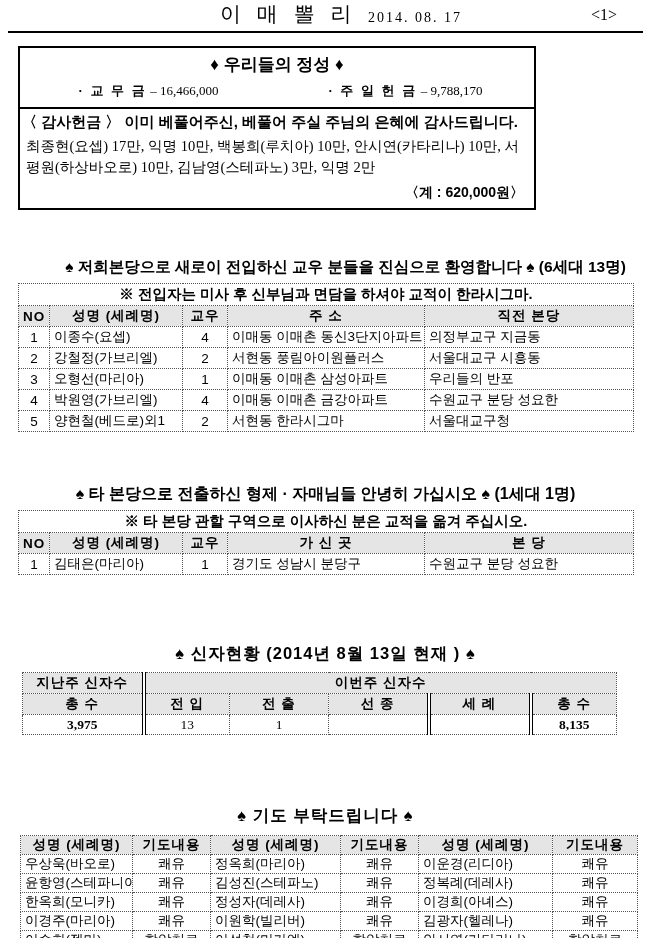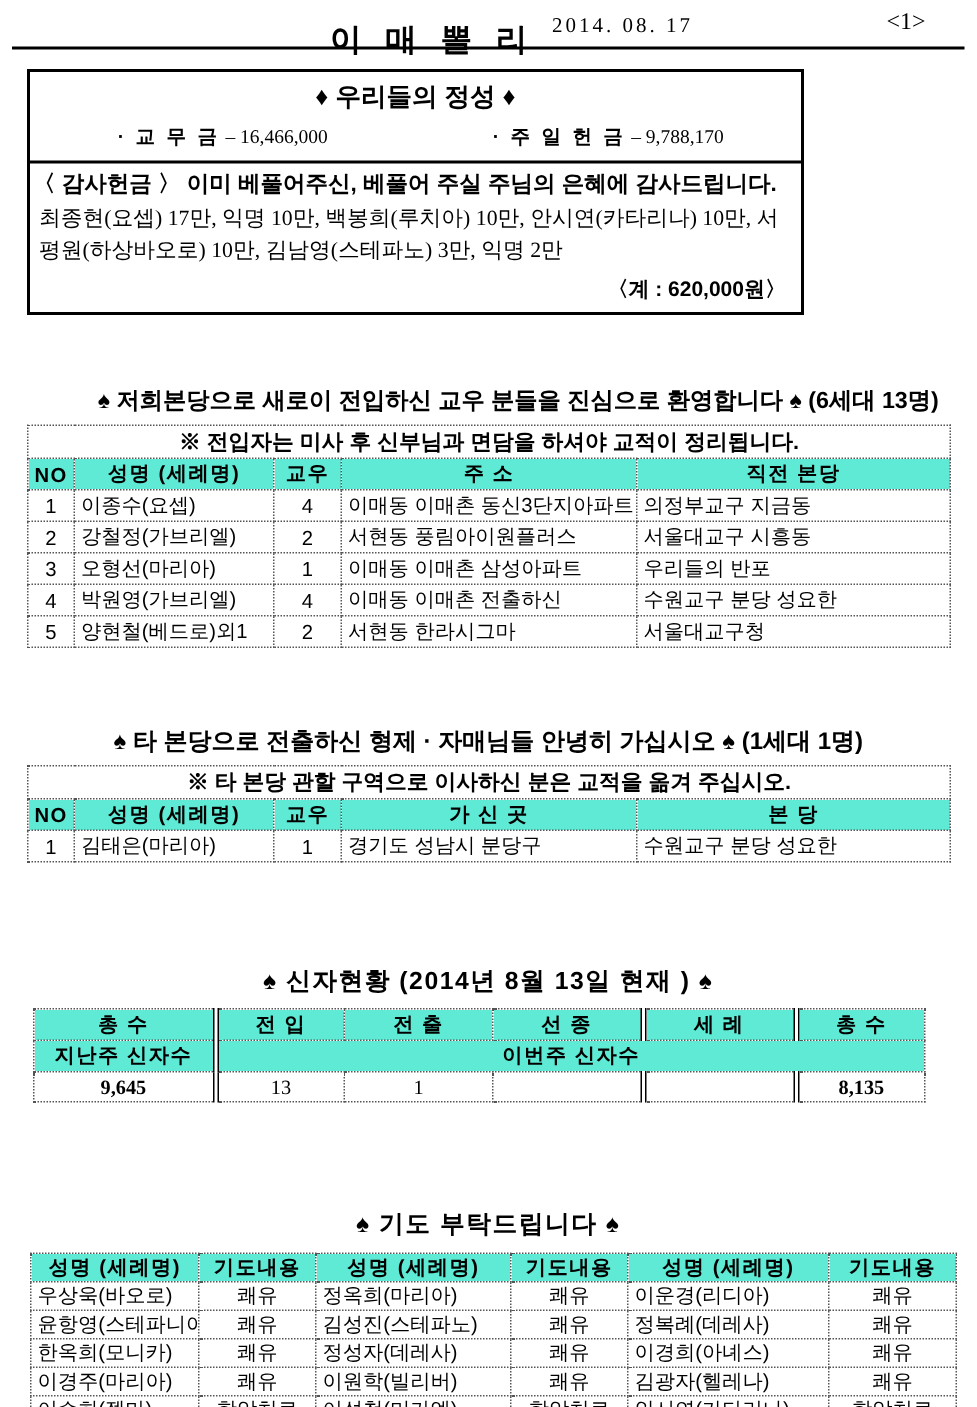--- a/index.html
+++ b/index.html
@@ -3,21 +3,21 @@
 <meta charset="utf-8">
 <style>
   * { box-sizing: border-box; }
   html,body { margin:0; padding:0; }
   body {
     width:651px; height:938px; background:#ffffff; color:#000;
     font-family:"Liberation Sans", sans-serif; overflow:hidden;
   }
   
   .page-header { position:relative; height:33px; border-bottom:2px solid #000; margin:0 8px; }
-  .masthead { position:absolute; left:212px; top:12px; font-size:21px; font-weight:bold; letter-spacing:5px; font-family:"Liberation Sans", sans-serif; }
+  .masthead { position:absolute; left:212px; top:0; font-size:21px; font-weight:normal; letter-spacing:5px; font-family:"Liberation Sans", sans-serif; }
   .issue-date { position:absolute; left:360px; top:10px; font-size:14px; font-family:"Liberation Serif", serif; letter-spacing:2px; }
   .page-no { position:absolute; left:583px; top:6px; font-size:16px; font-family:"Liberation Serif", serif; }
   
   .offering-box { margin:13px 18px 0 18px; width:518px; border:2px solid #000; }
   .offering-title { text-align:center; font-weight:bold; font-size:17px; padding:5px 0 2px 0; }
   .offering-amounts { display:flex; padding:4px 0 7px 0; }
   .offering-amounts .amt { width:50%; text-align:center; font-size:13px; }
   .amt .lbl { font-weight:bold; letter-spacing:2px; }
   .amt .val { font-family:"Liberation Serif", serif; }
   .offering-divider { border-top:2px solid #000; }
@@ -28,21 +28,21 @@
   .section-title { text-align:center; font-weight:bold; font-size:15.5px; }
   .st1 { margin-top:47px;margin-left:40px; }
   .st2 { margin-top:52px; font-size:16px; }
   .st3 { margin-top:68px; font-size:16.5px; letter-spacing:1px; }
   .st4 { margin-top:70px; font-size:16.5px; letter-spacing:1px; }
   
   table { border-collapse:collapse; table-layout:fixed; }
   td { border:1px dotted #555; font-size:13.5px; padding:1px 4px; height:21px; overflow:hidden; white-space:nowrap; }
   .move-table { width:615px; margin:5px 0 0 18px; }
   .note-cell { text-align:center; font-weight:bold; font-size:14.5px; }
-  .head-cell { background:#5eead4; font-weight:bold; text-align:center; letter-spacing:1px; }
+  .head-cell { background:#e5e5e5; font-weight:bold; text-align:center; letter-spacing:1px; }
   .c-center { text-align:center; }
   .c-left { text-align:left; }
   
   .status-table { width:594px; margin:7px 0 0 22px; }
   .status-table td { height:20px; text-align:center; }
   .dbl-r { border-right:4px double #000; }
   .dbl-l { border-left:4px double #000; }
   .status-val { font-family:"Liberation Serif", serif; }
   .status-total { font-weight:bold; font-family:"Liberation Serif", serif; }
   
@@ -80,21 +80,21 @@
 <table class="move-table">
   <colgroup>
       <col style="width:31px">
       <col style="width:133px">
       <col style="width:45px">
       <col style="width:197px">
       <col style="width:209px">
     </colgroup>
   <tbody>
       <tr>
-    <td colspan="5" class="note-cell">※ 전입자는 미사 후 신부님과 면담을 하셔야 교적이 정리됩니다.</td>
+    <td colspan="5" class="note-cell">※ 전입자는 미사 후 신부님과 면담을 하셔야 교적이 한라시그마.</td>
   </tr>
   <tr>
     <td class="head-cell">NO</td>
     <td class="head-cell">성명 (세례명)</td>
     <td class="head-cell">교우</td>
     <td class="head-cell">주    소</td>
     <td class="head-cell">직전 본당</td>
   </tr>
   <tr>
     <td class="c-center">1</td>
@@ -114,21 +114,21 @@
     <td class="c-center">3</td>
     <td class="c-left">오형선(마리아)</td>
     <td class="c-center">1</td>
     <td class="c-left">이매동 이매촌 삼성아파트</td>
     <td class="c-left">우리들의 반포</td>
   </tr>
   <tr>
     <td class="c-center">4</td>
     <td class="c-left">박원영(가브리엘)</td>
     <td class="c-center">4</td>
-    <td class="c-left">이매동 이매촌 전출하신</td>
+    <td class="c-left">이매동 이매촌 금강아파트</td>
     <td class="c-left">수원교구 분당 성요한</td>
   </tr>
   <tr>
     <td class="c-center">5</td>
     <td class="c-left">양현철(베드로)외1</td>
     <td class="c-center">2</td>
     <td class="c-left">서현동 한라시그마</td>
     <td class="c-left">서울대교구청</td>
   </tr>
 </tbody>
@@ -169,33 +169,33 @@
   <colgroup>
       <col style="width:121px">
       <col style="width:86px">
       <col style="width:99px">
       <col style="width:100px">
       <col style="width:102px">
       <col style="width:86px">
     </colgroup>
   <tbody>
       <tr>
+    <td class="head-cell dbl-r">지난주 신자수</td>
+    <td colspan="5" class="head-cell">이번주 신자수</td>
+  </tr>
+  <tr>
     <td class="head-cell dbl-r">총 수</td>
     <td class="head-cell">전 입</td>
     <td class="head-cell">전 출</td>
     <td class="head-cell">선 종</td>
     <td class="head-cell dbl-l">세 례</td>
     <td class="head-cell dbl-l">총 수</td>
   </tr>
   <tr>
-    <td class="head-cell dbl-r">지난주 신자수</td>
-    <td colspan="5" class="head-cell">이번주 신자수</td>
-  </tr>
-  <tr>
-    <td class="status-total dbl-r">9,645</td>
+    <td class="status-total dbl-r">3,975</td>
     <td class="status-val">13</td>
     <td class="status-val">1</td>
     <td class="status-val"></td>
     <td class="status-val dbl-l"></td>
     <td class="status-total dbl-l">8,135</td>
   </tr>
 </tbody>
   </table>
 
 <div class="section-title st4">♠  기도 부탁드립니다 ♠</div>

